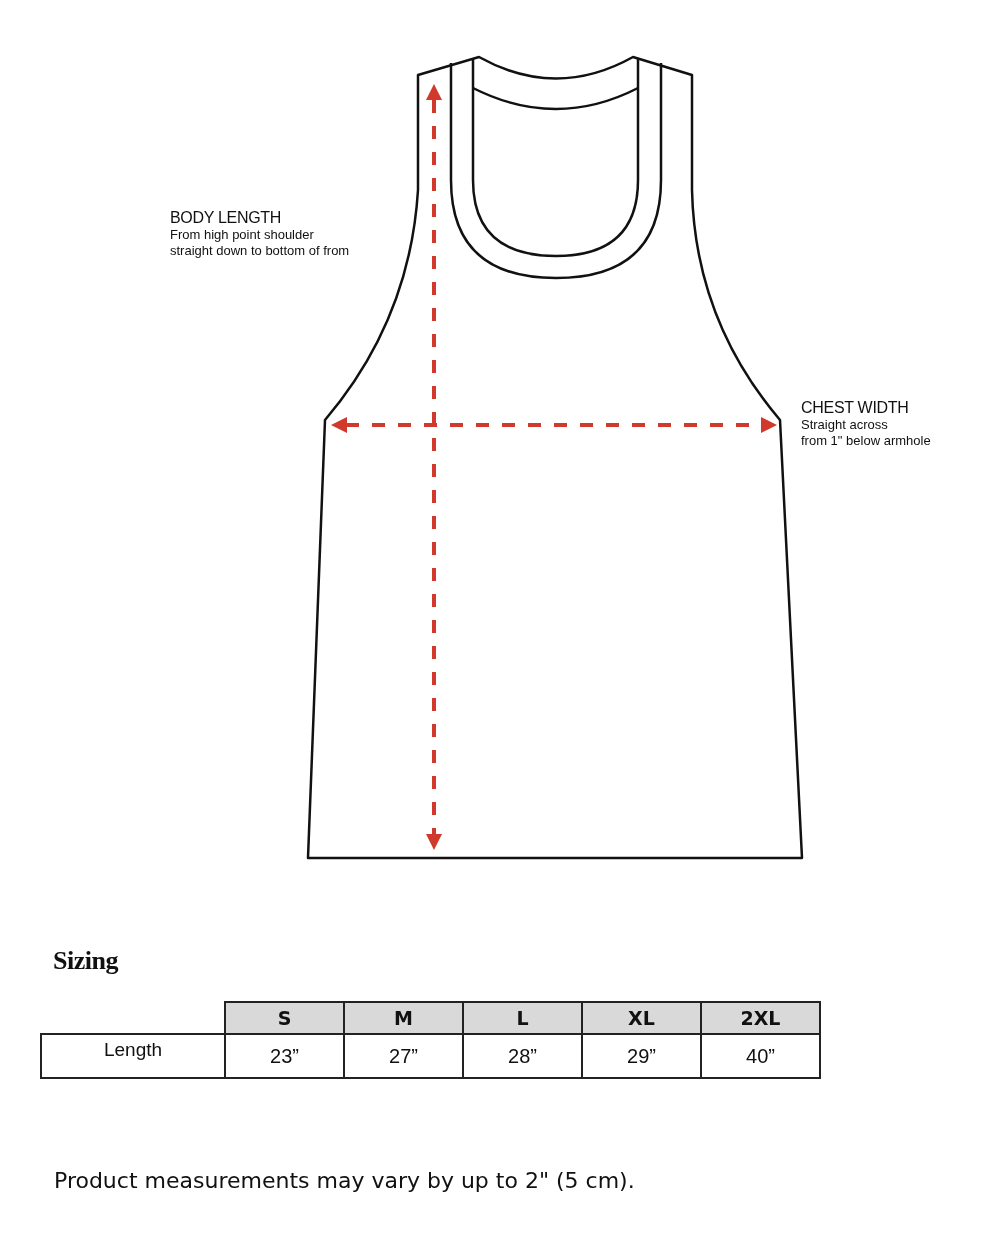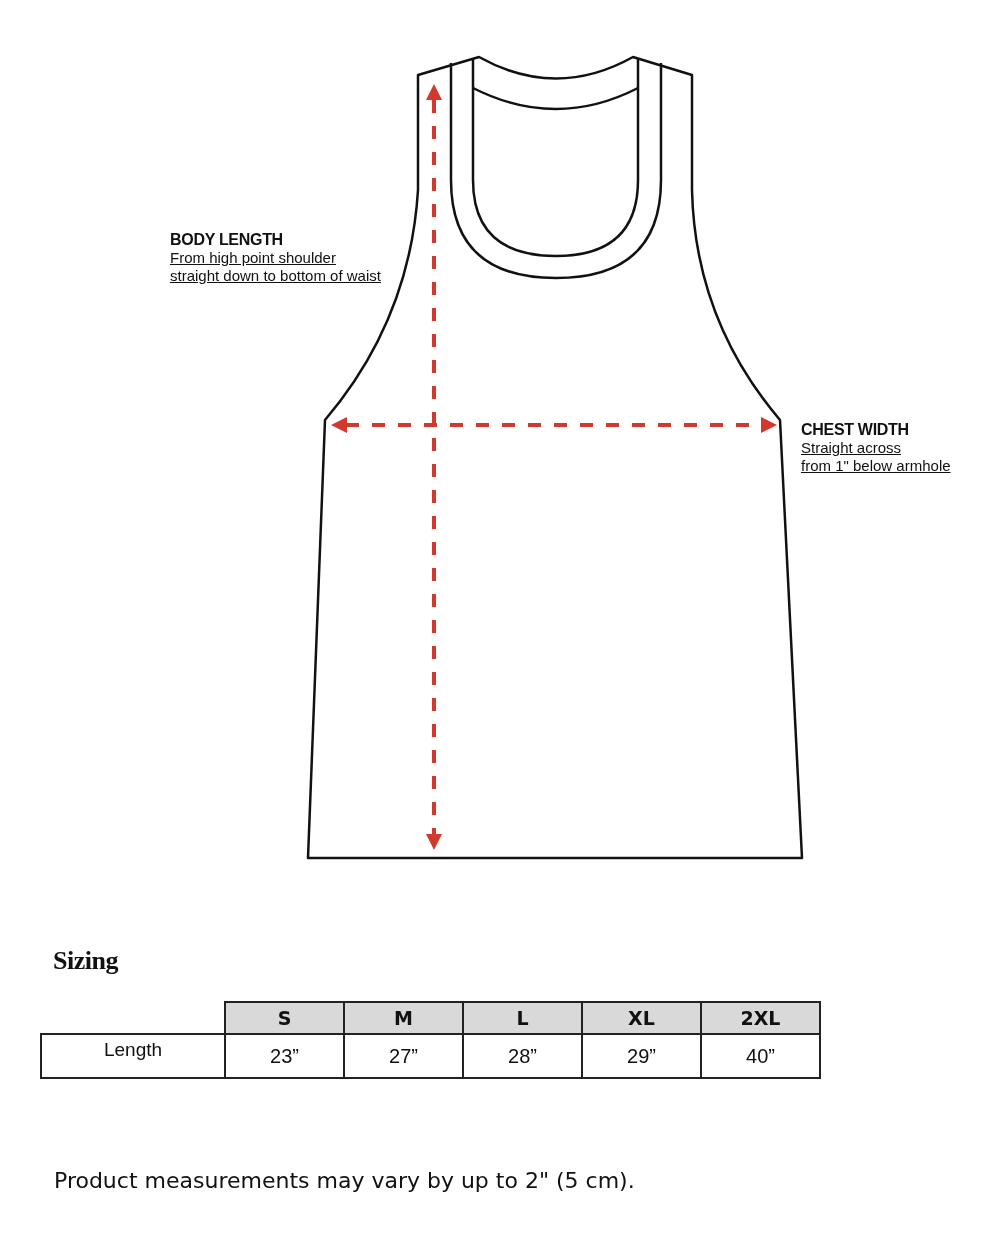--- a/index.html
+++ b/index.html
@@ -1,20 +1,20 @@
 <!DOCTYPE html>
 <html><head>
 <meta charset="utf-8">
 <style>
   html, body { margin:0; padding:0; background:#ffffff; }
   body { width:1000px; height:1250px; position:relative; overflow:hidden; font-family:"Liberation Sans", sans-serif; color:#111; }
   .diagram { position:absolute; left:0; top:0; width:1000px; height:900px; }
   .label { position:absolute; line-height:1.2; }
-  .label .title { font-weight:bold; font-size:16px; letter-spacing:-0.3px;margin-top:22px; }
-  .label .desc { font-size:15px;text-decoration:underline; }
+  .label .title { font-weight:normal; font-size:16px; letter-spacing:-0.3px; }
+  .label .desc { font-size:13px; }
   #body-length-label { left:170px; top:208px; }
   #chest-width-label { left:801px; top:398px; }
   .sizing-title { position:absolute; left:53px; top:946px; font-family:Liberation Serif, serif; font-weight:bold; font-size:26px; letter-spacing:-0.5px; }
   table.sizes { position:absolute; left:40px; top:1001px; border-collapse:collapse; font-family:"Liberation Sans", sans-serif; }
   table.sizes td, table.sizes th { border:2px solid #222; text-align:center; padding:0; }
   table.sizes th { background:#d9d9d9; font-family:"DejaVu Sans", sans-serif; font-weight:bold; font-size:19px; height:30px; }
   table.sizes th.blank { background:transparent; border:none; }
   table.sizes td { font-size:20px; height:38px;border-radius:16px; }
   table.sizes td.rowhead { width:182px; font-size:19px; vertical-align:top; padding-top:4px; }
   table.sizes .col { width:117px; }
@@ -47,21 +47,21 @@
   <g>
     <line x1="346" y1="425" x2="762" y2="425" stroke="#d0392b" stroke-width="4" stroke-dasharray="13,13"></line>
     <path d="M331,425 L347,417 L347,433 Z" fill="#d0392b"></path>
     <path d="M777,425 L761,417 L761,433 Z" fill="#d0392b"></path>
   </g>
 </svg>
 
 <div class="label" id="body-length-label">
   <div class="title">BODY LENGTH</div>
   <div class="desc">From high point shoulder</div>
-  <div class="desc">straight down to bottom of waist</div>
+  <div class="desc">straight down to bottom of from</div>
 </div>
 
 <div class="label" id="chest-width-label">
   <div class="title">CHEST WIDTH</div>
   <div class="desc">Straight across</div>
   <div class="desc">from 1" below armhole</div>
 </div>
 
 <div class="sizing-title">Sizing</div>
 

